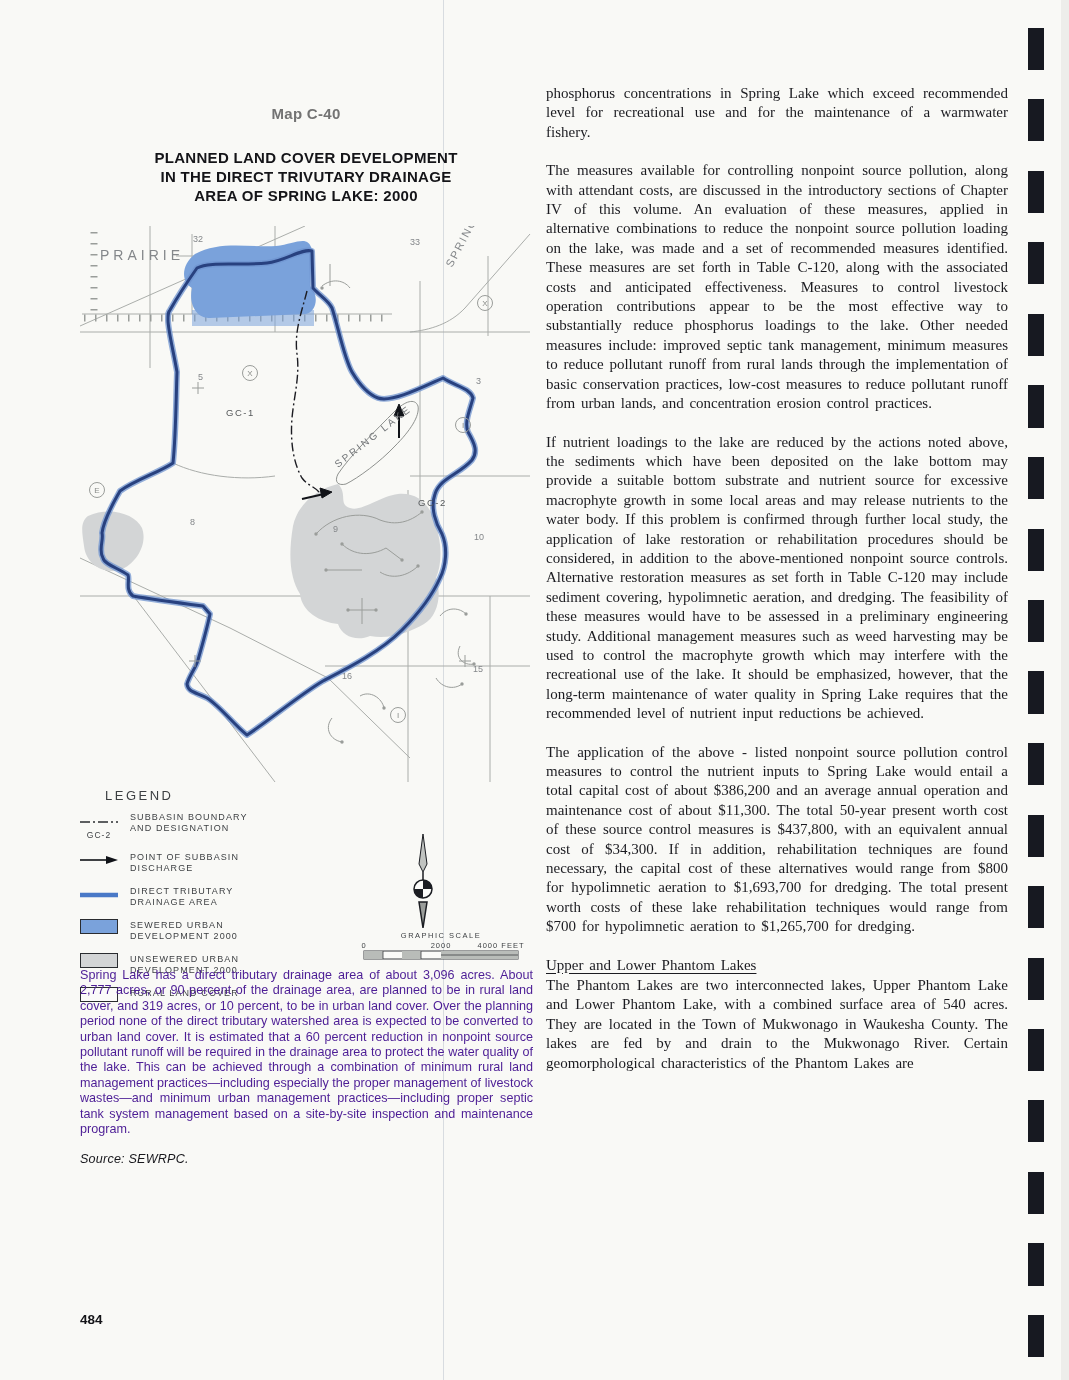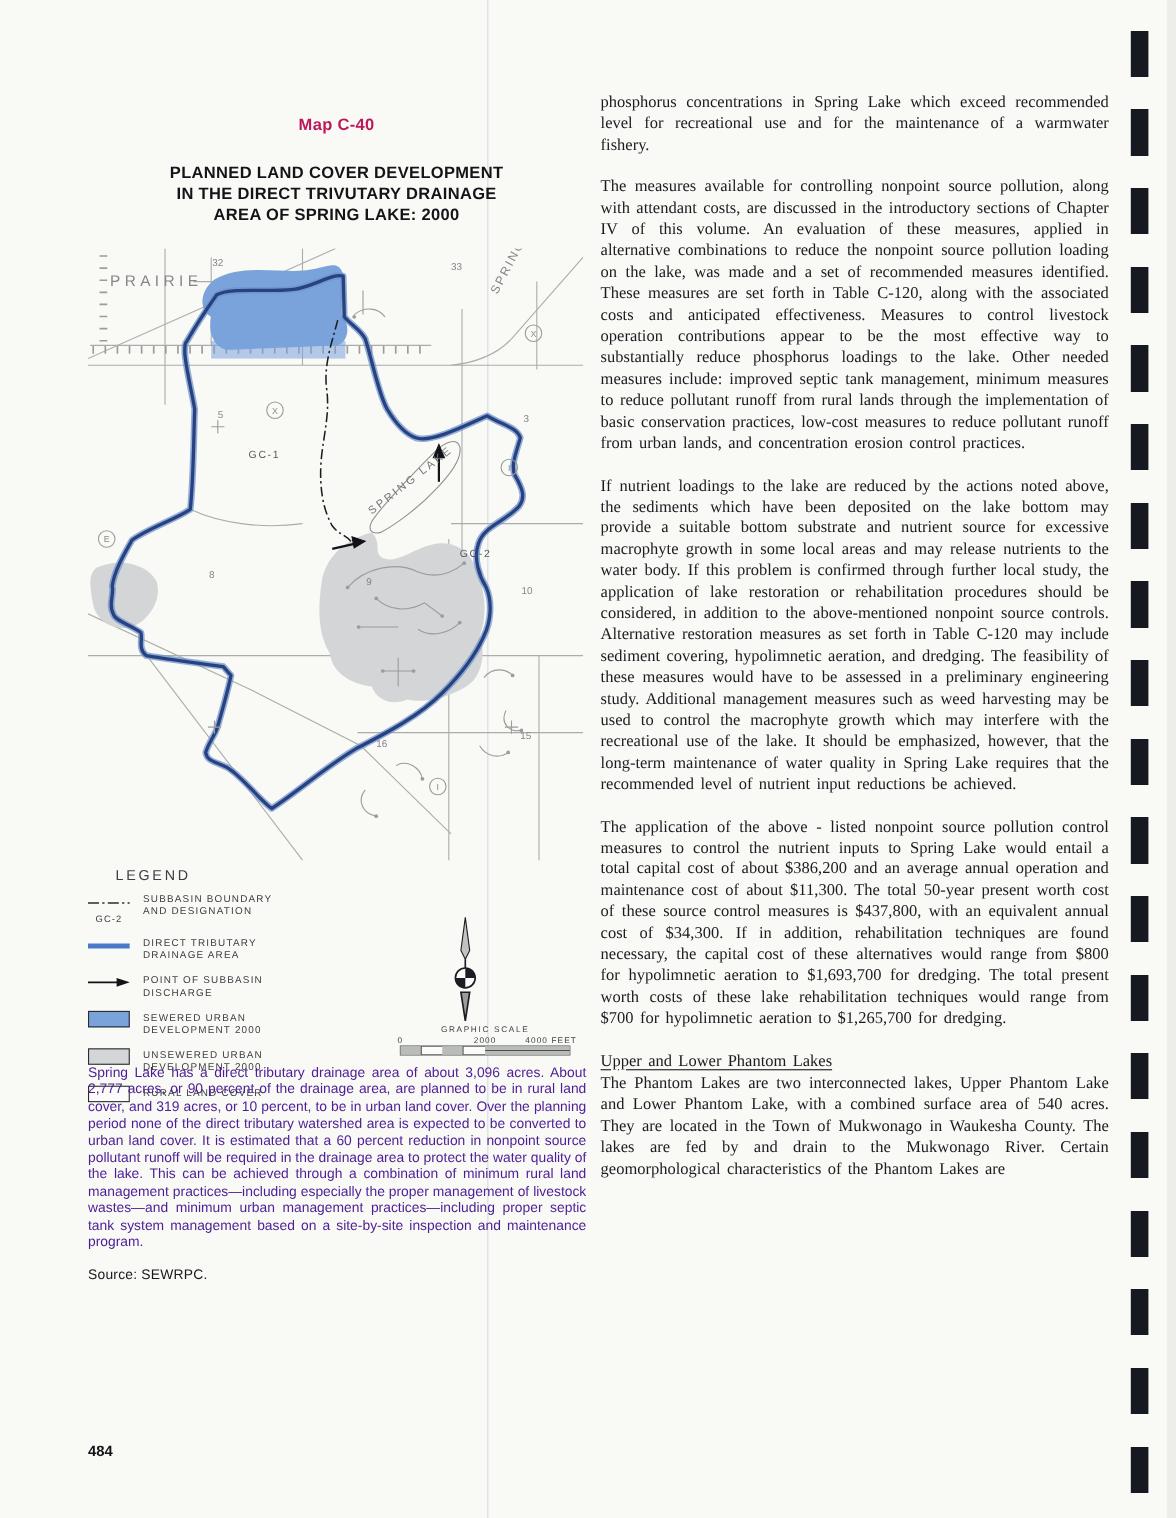--- a/index.html
+++ b/index.html
@@ -6,21 +6,21 @@
   body{
     width:1069px;height:1380px;position:relative;overflow:hidden;
     background:#f9f9f6;
     font-family:"Liberation Sans",sans-serif;
     color:#1d1d22;
   }
   .fold-line{position:absolute;left:443px;top:0;width:1px;height:1380px;background:#ccd2d8;opacity:.75;}
   
   .map-label{
     position:absolute;left:80px;top:105px;width:452px;text-align:center;
-    font-size:15px;font-weight:bold;letter-spacing:.3px;color:#be185d;
+    font-size:15px;font-weight:bold;letter-spacing:.3px;color:#737373;
   }
   .map-title{
     position:absolute;left:80px;top:148px;width:452px;text-align:center;
     font-size:15px;font-weight:bold;line-height:19px;white-space:pre-line;
     letter-spacing:.3px;color:#141418;
   }
   .map-wrap{position:absolute;left:80px;top:226px;width:452px;height:560px;}
   
   .legend{position:absolute;left:80px;top:788px;width:300px;}
   .legend-title{font-size:13px;letter-spacing:2.5px;color:#3c3f42;margin-left:25px;margin-bottom:8px;}
@@ -33,21 +33,21 @@
   .sym-box{width:36px;height:13px;border:1.3px solid #2a2c30;}
   .north-arrow{position:absolute;left:398px;top:832px;}
   .scalebar{position:absolute;left:356px;top:930px;}
   
   .caption{
     position:absolute;left:80px;top:968px;width:453px;
     font-size:12.6px;line-height:15.4px;text-align:justify;color:#4c1d95;
   }
   .source{
     position:absolute;left:80px;top:1152px;width:452px;
-    font-size:12.6px;color:#18181d;letter-spacing:.2px;
+    font-size:12.6px;font-style:italic;color:#18181d;letter-spacing:.2px;
   }
   .page-number{position:absolute;left:80px;top:1312px;font-size:13.5px;font-weight:bold;color:#141418;}
   
   .article{
     position:absolute;left:546px;top:84px;width:462px;
     font-family:"Liberation Serif",serif;
     font-size:15px;line-height:19.4px;text-align:justify;color:#1b1b20;
     word-spacing:2px;
   }
   .article p{margin:0 0 19px 0;}
@@ -212,37 +212,37 @@
           <line x1="0" y1="3" x2="38" y2="3" stroke="#2a2c30" stroke-width="1.4" stroke-dasharray="10 3 2 3"></line>
         </svg>
       <div class="sym-gc2">GC-2</div>
     </div>
     <div class="legend-text">SUBBASIN BOUNDARY
 AND DESIGNATION</div>
   </div>
 
   <div class="legend-item">
     <div class="legend-sym">
-      <svg width="38" height="8">
-          <line x1="0" y1="4" x2="38" y2="4" stroke="#4a79c7" stroke-width="4.5"></line>
-        </svg>
-    </div>
-    <div class="legend-text">DIRECT TRIBUTARY
-DRAINAGE AREA</div>
-  </div>
-
-  <div class="legend-item">
-    <div class="legend-sym">
       <svg width="38" height="10">
           <line x1="0" y1="5" x2="28" y2="5" stroke="#111318" stroke-width="1.6"></line>
           <polygon points="38,5 26,1 26,9" fill="#111318"></polygon>
         </svg>
     </div>
     <div class="legend-text">POINT OF SUBBASIN
 DISCHARGE</div>
+  </div>
+
+  <div class="legend-item">
+    <div class="legend-sym">
+      <svg width="38" height="8">
+          <line x1="0" y1="4" x2="38" y2="4" stroke="#4a79c7" stroke-width="4.5"></line>
+        </svg>
+    </div>
+    <div class="legend-text">DIRECT TRIBUTARY
+DRAINAGE AREA</div>
   </div>
 
   <div class="legend-item">
     <div class="legend-sym">
         <div class="sym-box" style="background:#7aa2db;"></div>
       </div>
     <div class="legend-text">SEWERED URBAN
 DEVELOPMENT 2000</div>
   </div>
 

